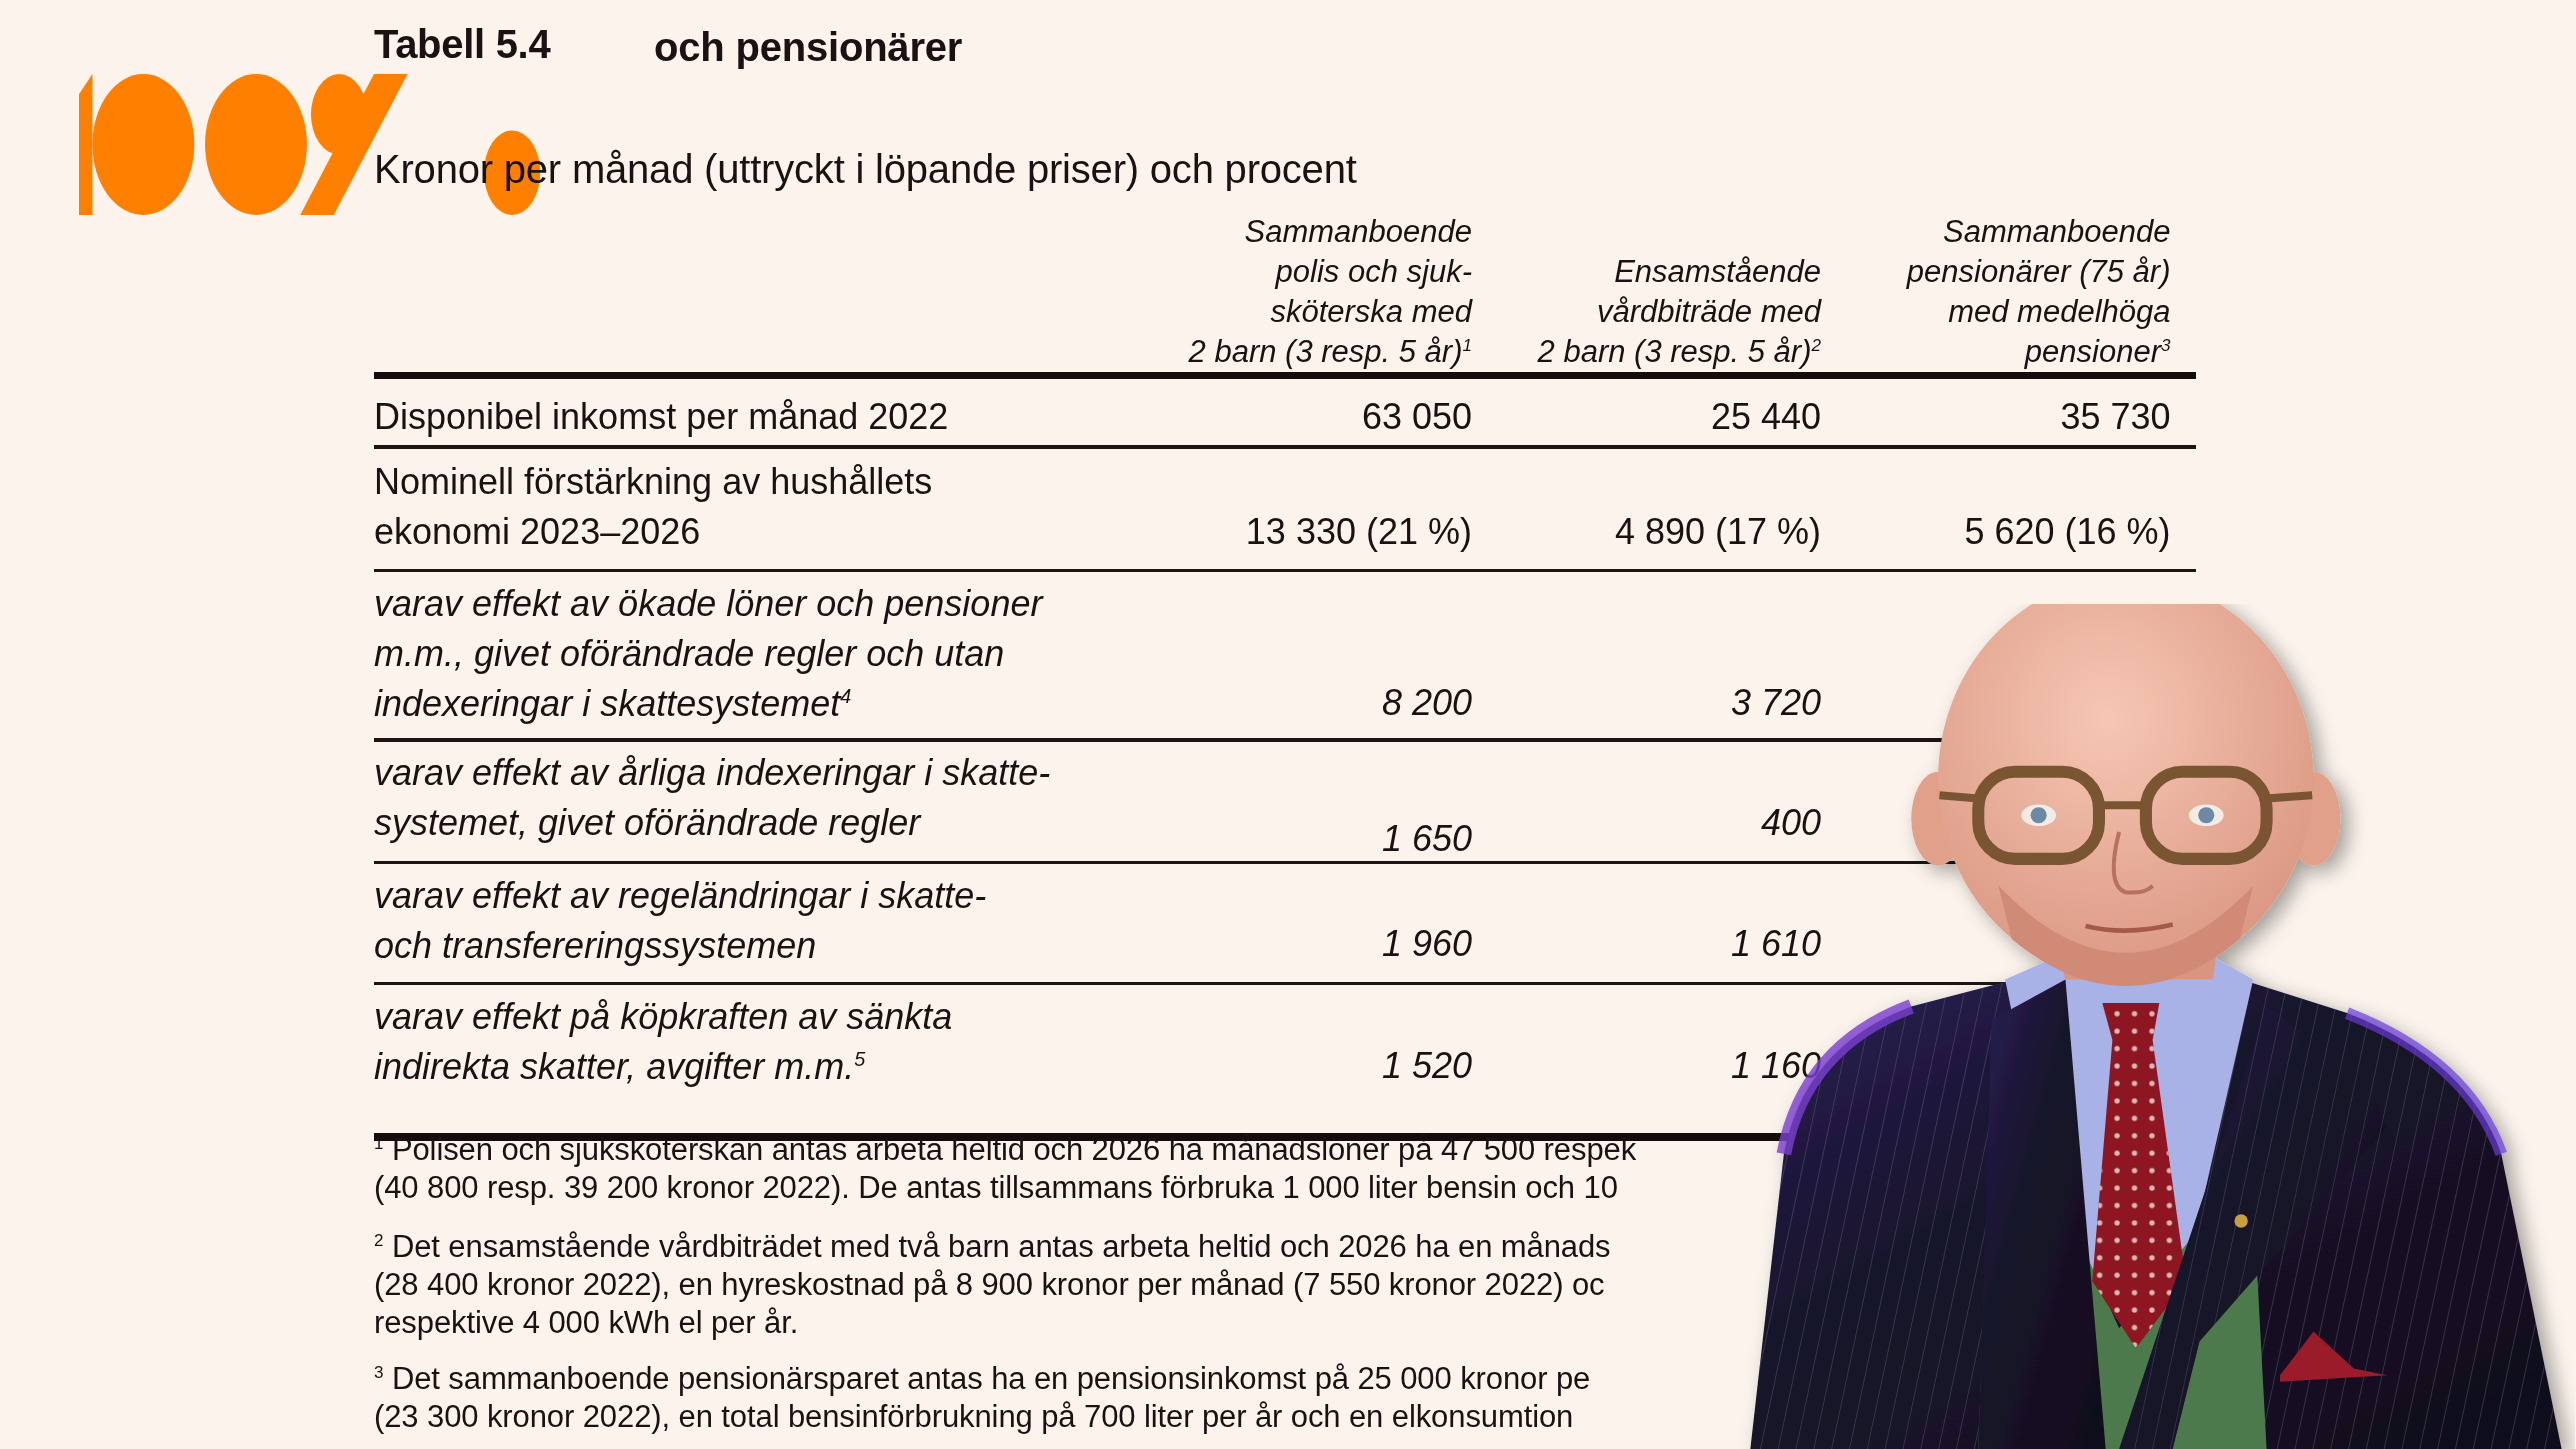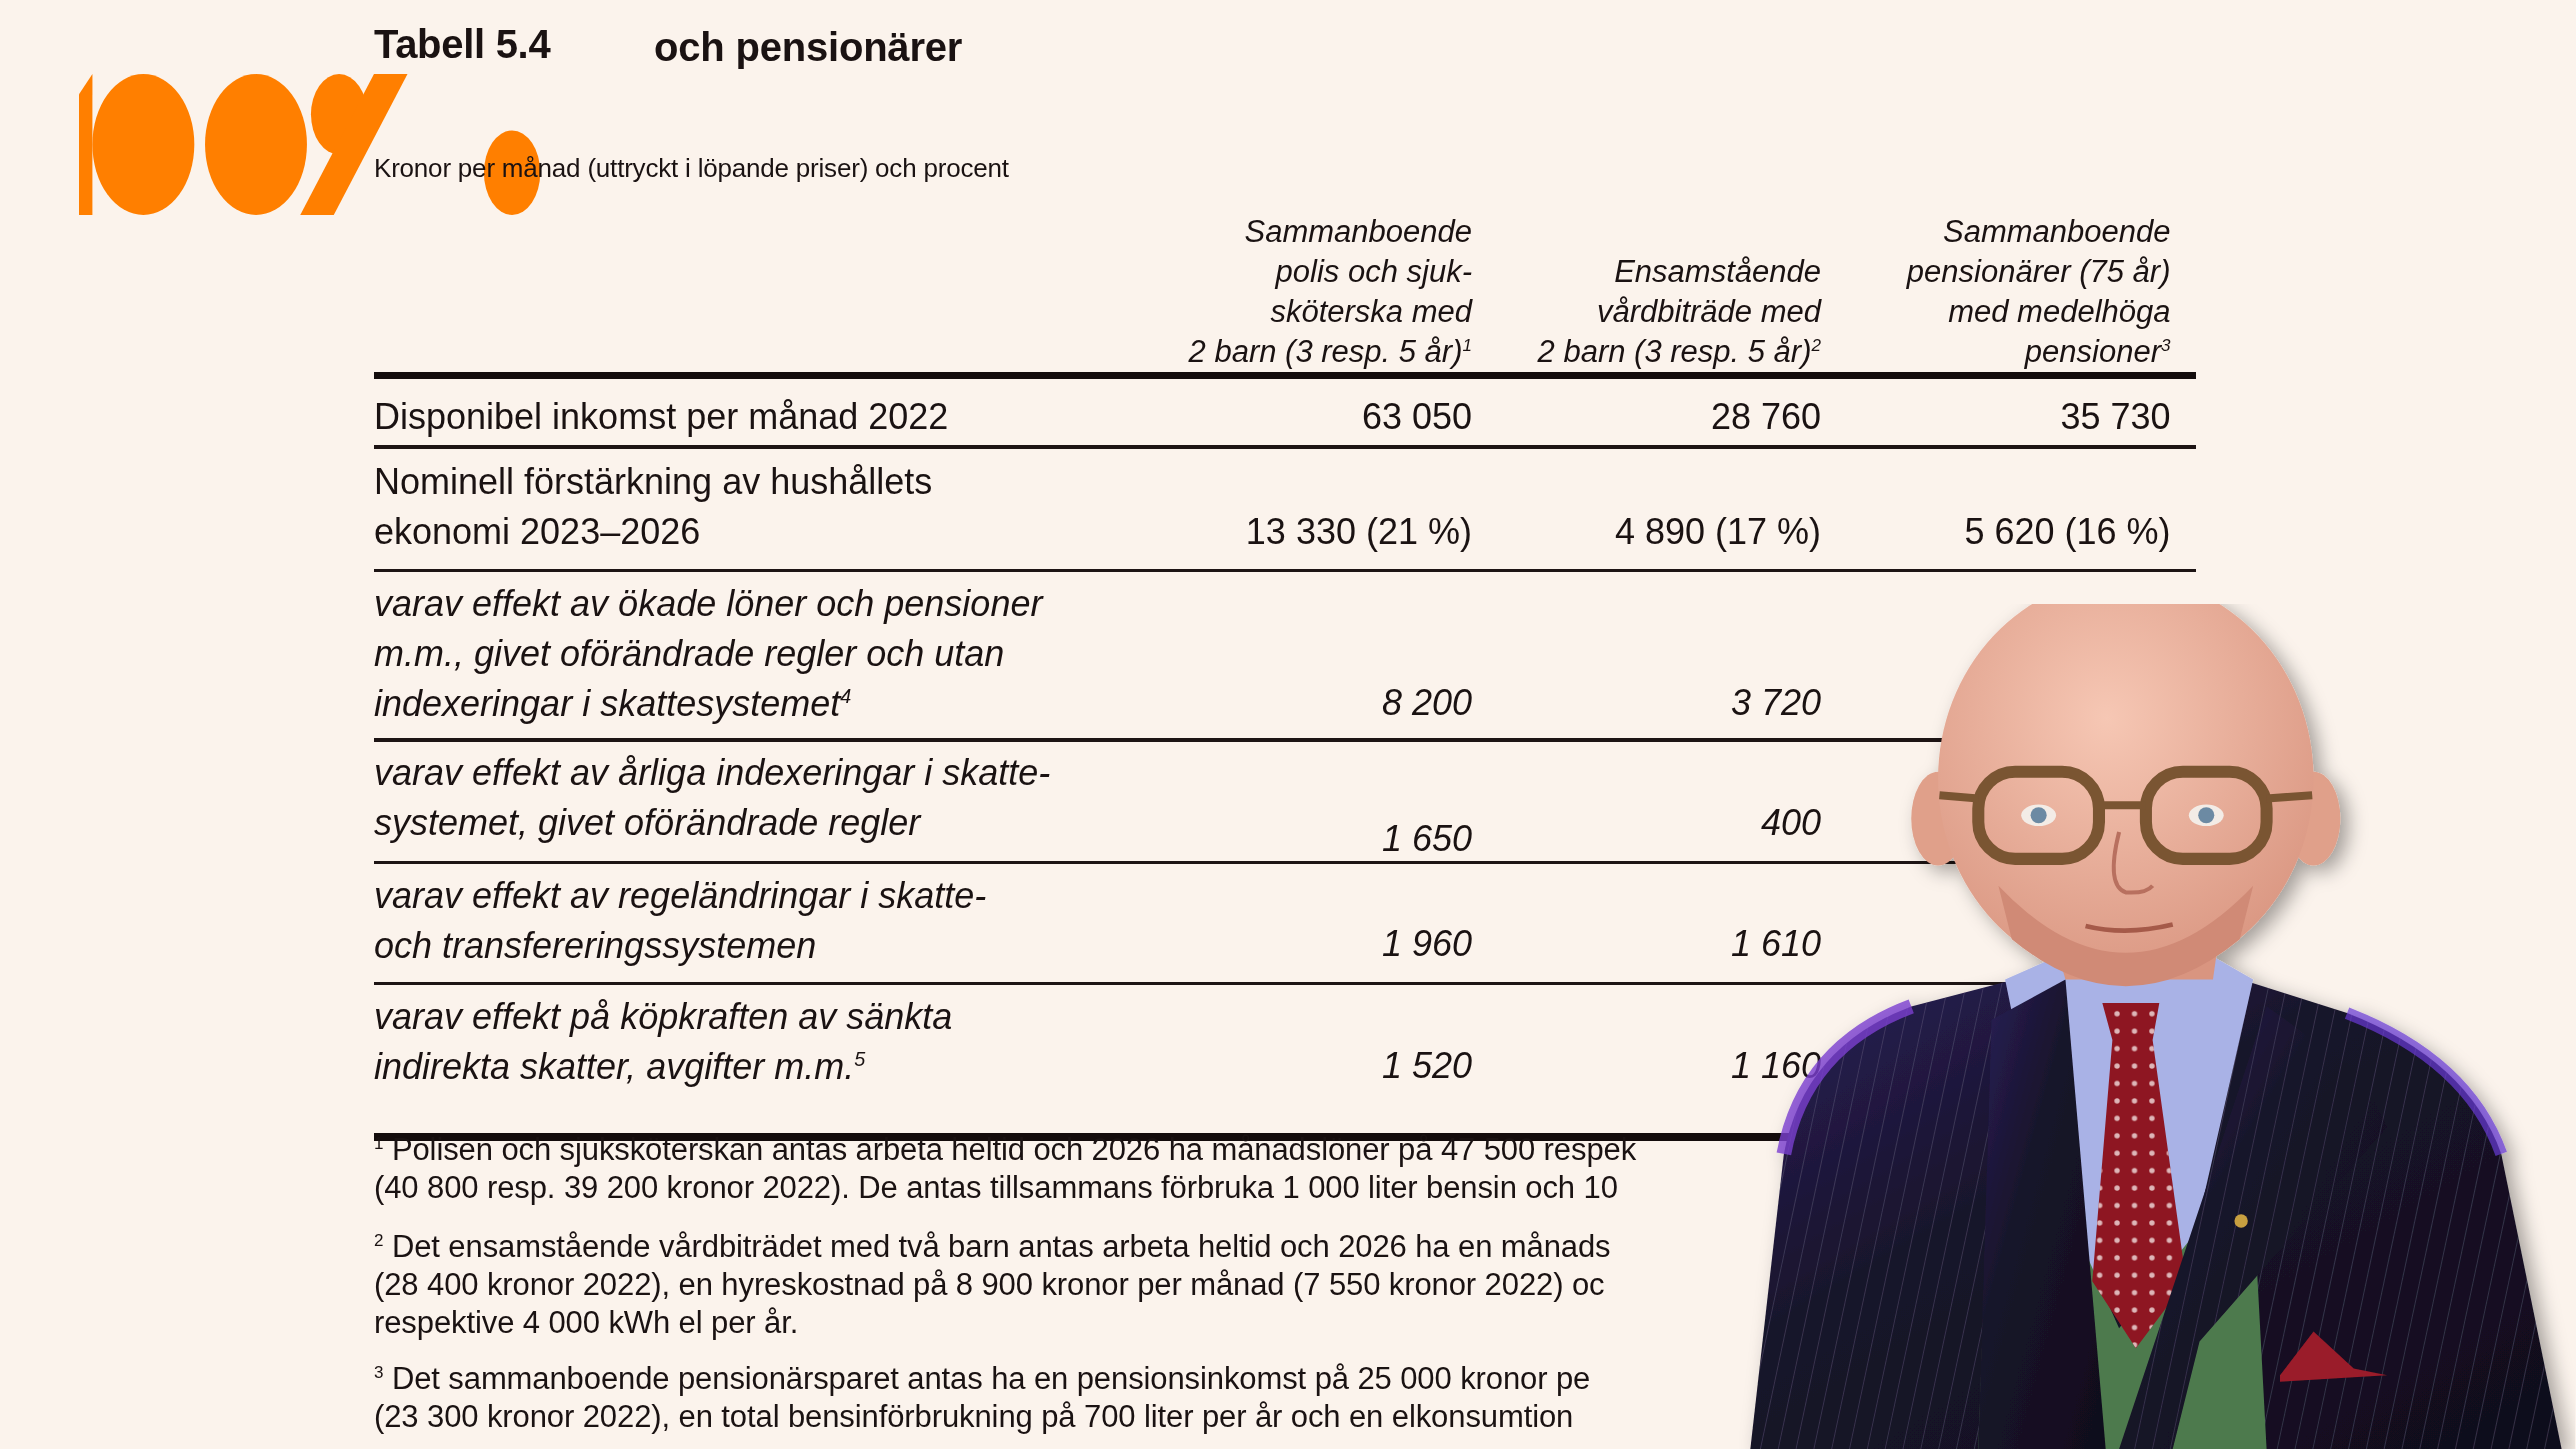--- a/index.html
+++ b/index.html
@@ -5,21 +5,21 @@
   html, body { margin:0; padding:0; }
   body {
     width:2576px; height:1449px; overflow:hidden; position:relative;
     background:#FBF3EC;
     font-family:"Liberation Sans", "DejaVu Sans", sans-serif;
     color:#1a1212;
   }
   .abs { position:absolute; }
   .title-num { left:374px; top:21.5px; font-size:40px; font-weight:700; letter-spacing:-0.3px; }
   .title-text { left:654px; top:21.5px; font-size:40px; font-weight:700; line-height:50px; width:1610px; letter-spacing:-0.2px; }
-  .subtitle { left:374px; top:153px; font-size:26px; letter-spacing:-0.2px; }
+  .subtitle { left:374px; top:147px; font-size:40px; letter-spacing:-0.2px; }
 
   .table { left:374px; top:208px; width:1822px; }
   .hdr { position:relative; height:164px;font-style:italic; }
   .hdr .col { position:absolute; bottom:0; text-align:right; font-size:31px; line-height:40px; }
   .rule-thick { height:7.4px; background:#140c0c; width:100%; }
   .rule { height:3.4px; background:#1d1414; width:100%; }
   .row { position:relative; width:100%; }
   .row .label { position:absolute; left:0; font-size:36px; line-height:50px; }
   .row .label.italic { font-style:italic; }
   .row .val { position:absolute; font-size:36px; line-height:50px; text-align:right; }
@@ -76,21 +76,21 @@
       <div>pensionärer (75 år)</div>
       <div>med medelhöga</div>
       <div><span>pensioner</span><sup>3</sup></div>
     </div>
   </div>
   <div class="rule-thick"></div>
 
   <div class="row" style="height:66px;">
     <div class="label" style="top:12.7px;">Disponibel inkomst per månad 2022</div>
     <div class="val" style="top:12.7px; right:724px;">63 050</div>
-    <div class="val" style="top:12.7px; right:375px;">28 760</div>
+    <div class="val" style="top:12.7px; right:375px;">25 440</div>
     <div class="val" style="top:12.7px; right:25.5px;">35 730</div>
   </div>
   <div class="rule"></div>
 
   <div class="row" style="height:120px;">
     <div class="label" style="top:8px;">
       <div>Nominell förstärkning av hushållets</div>
       <div>ekonomi 2023–2026</div>
     </div>
     <div class="val" style="top:58px; right:724px;">13 330 (21 %)</div>

